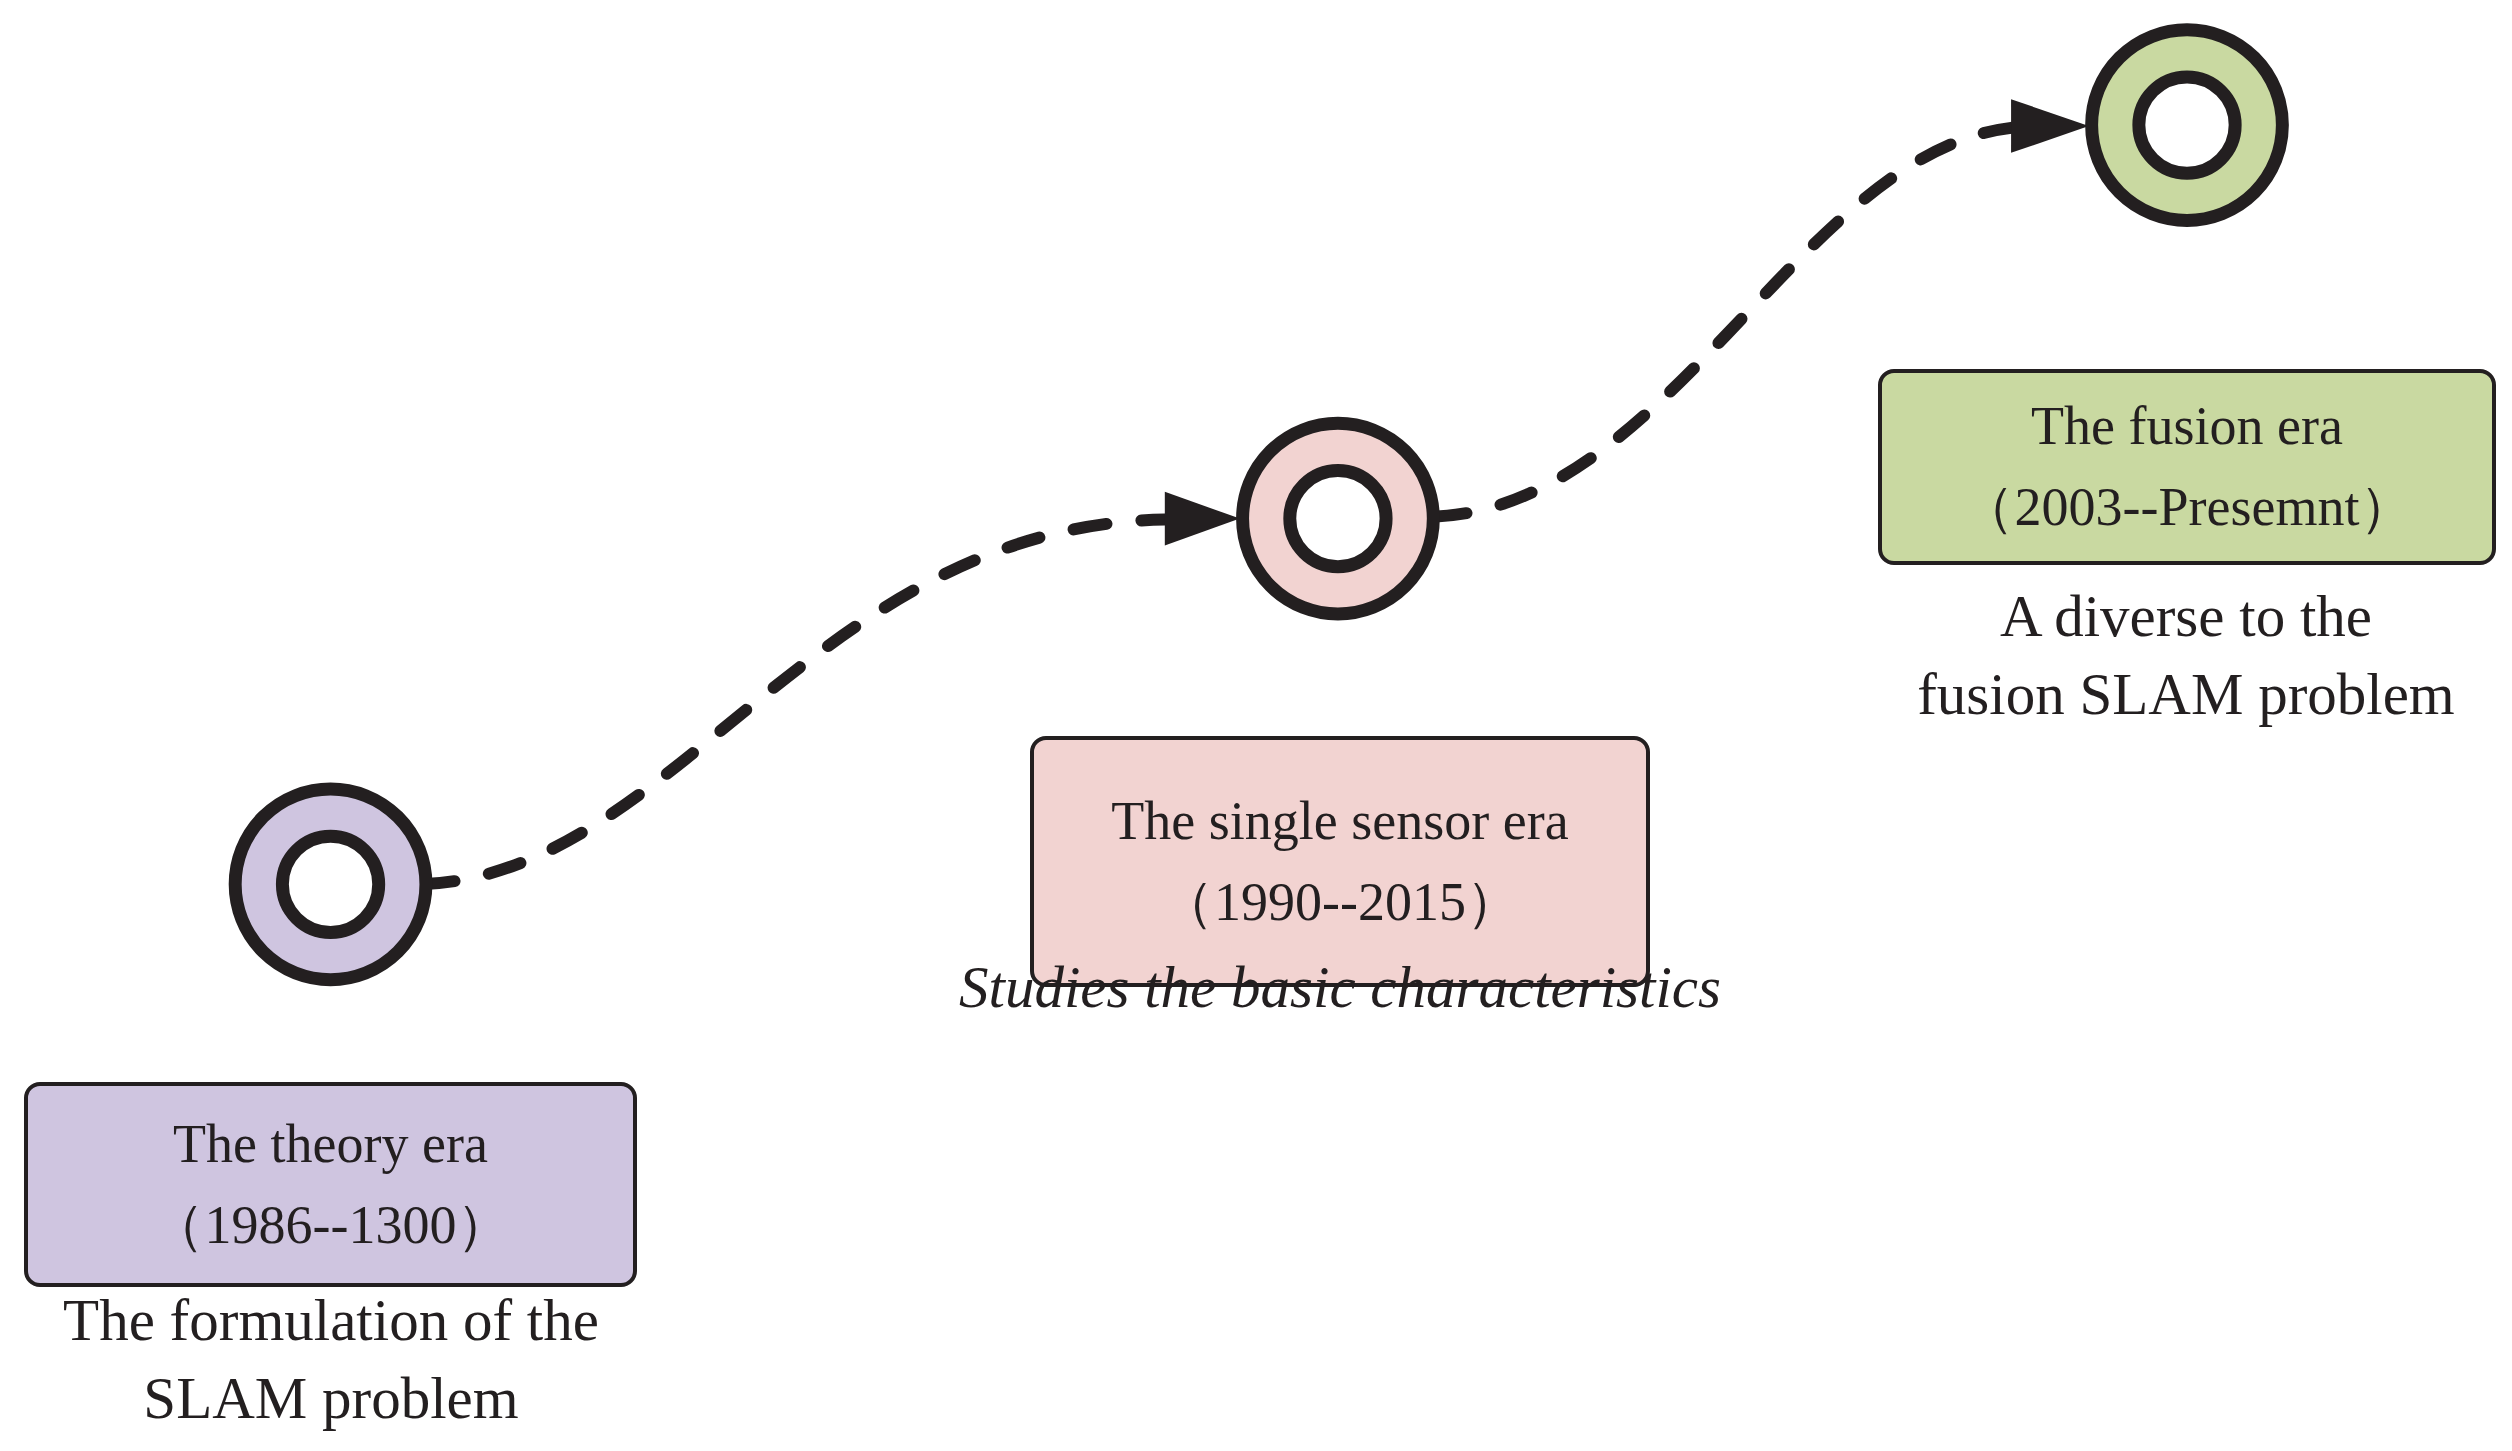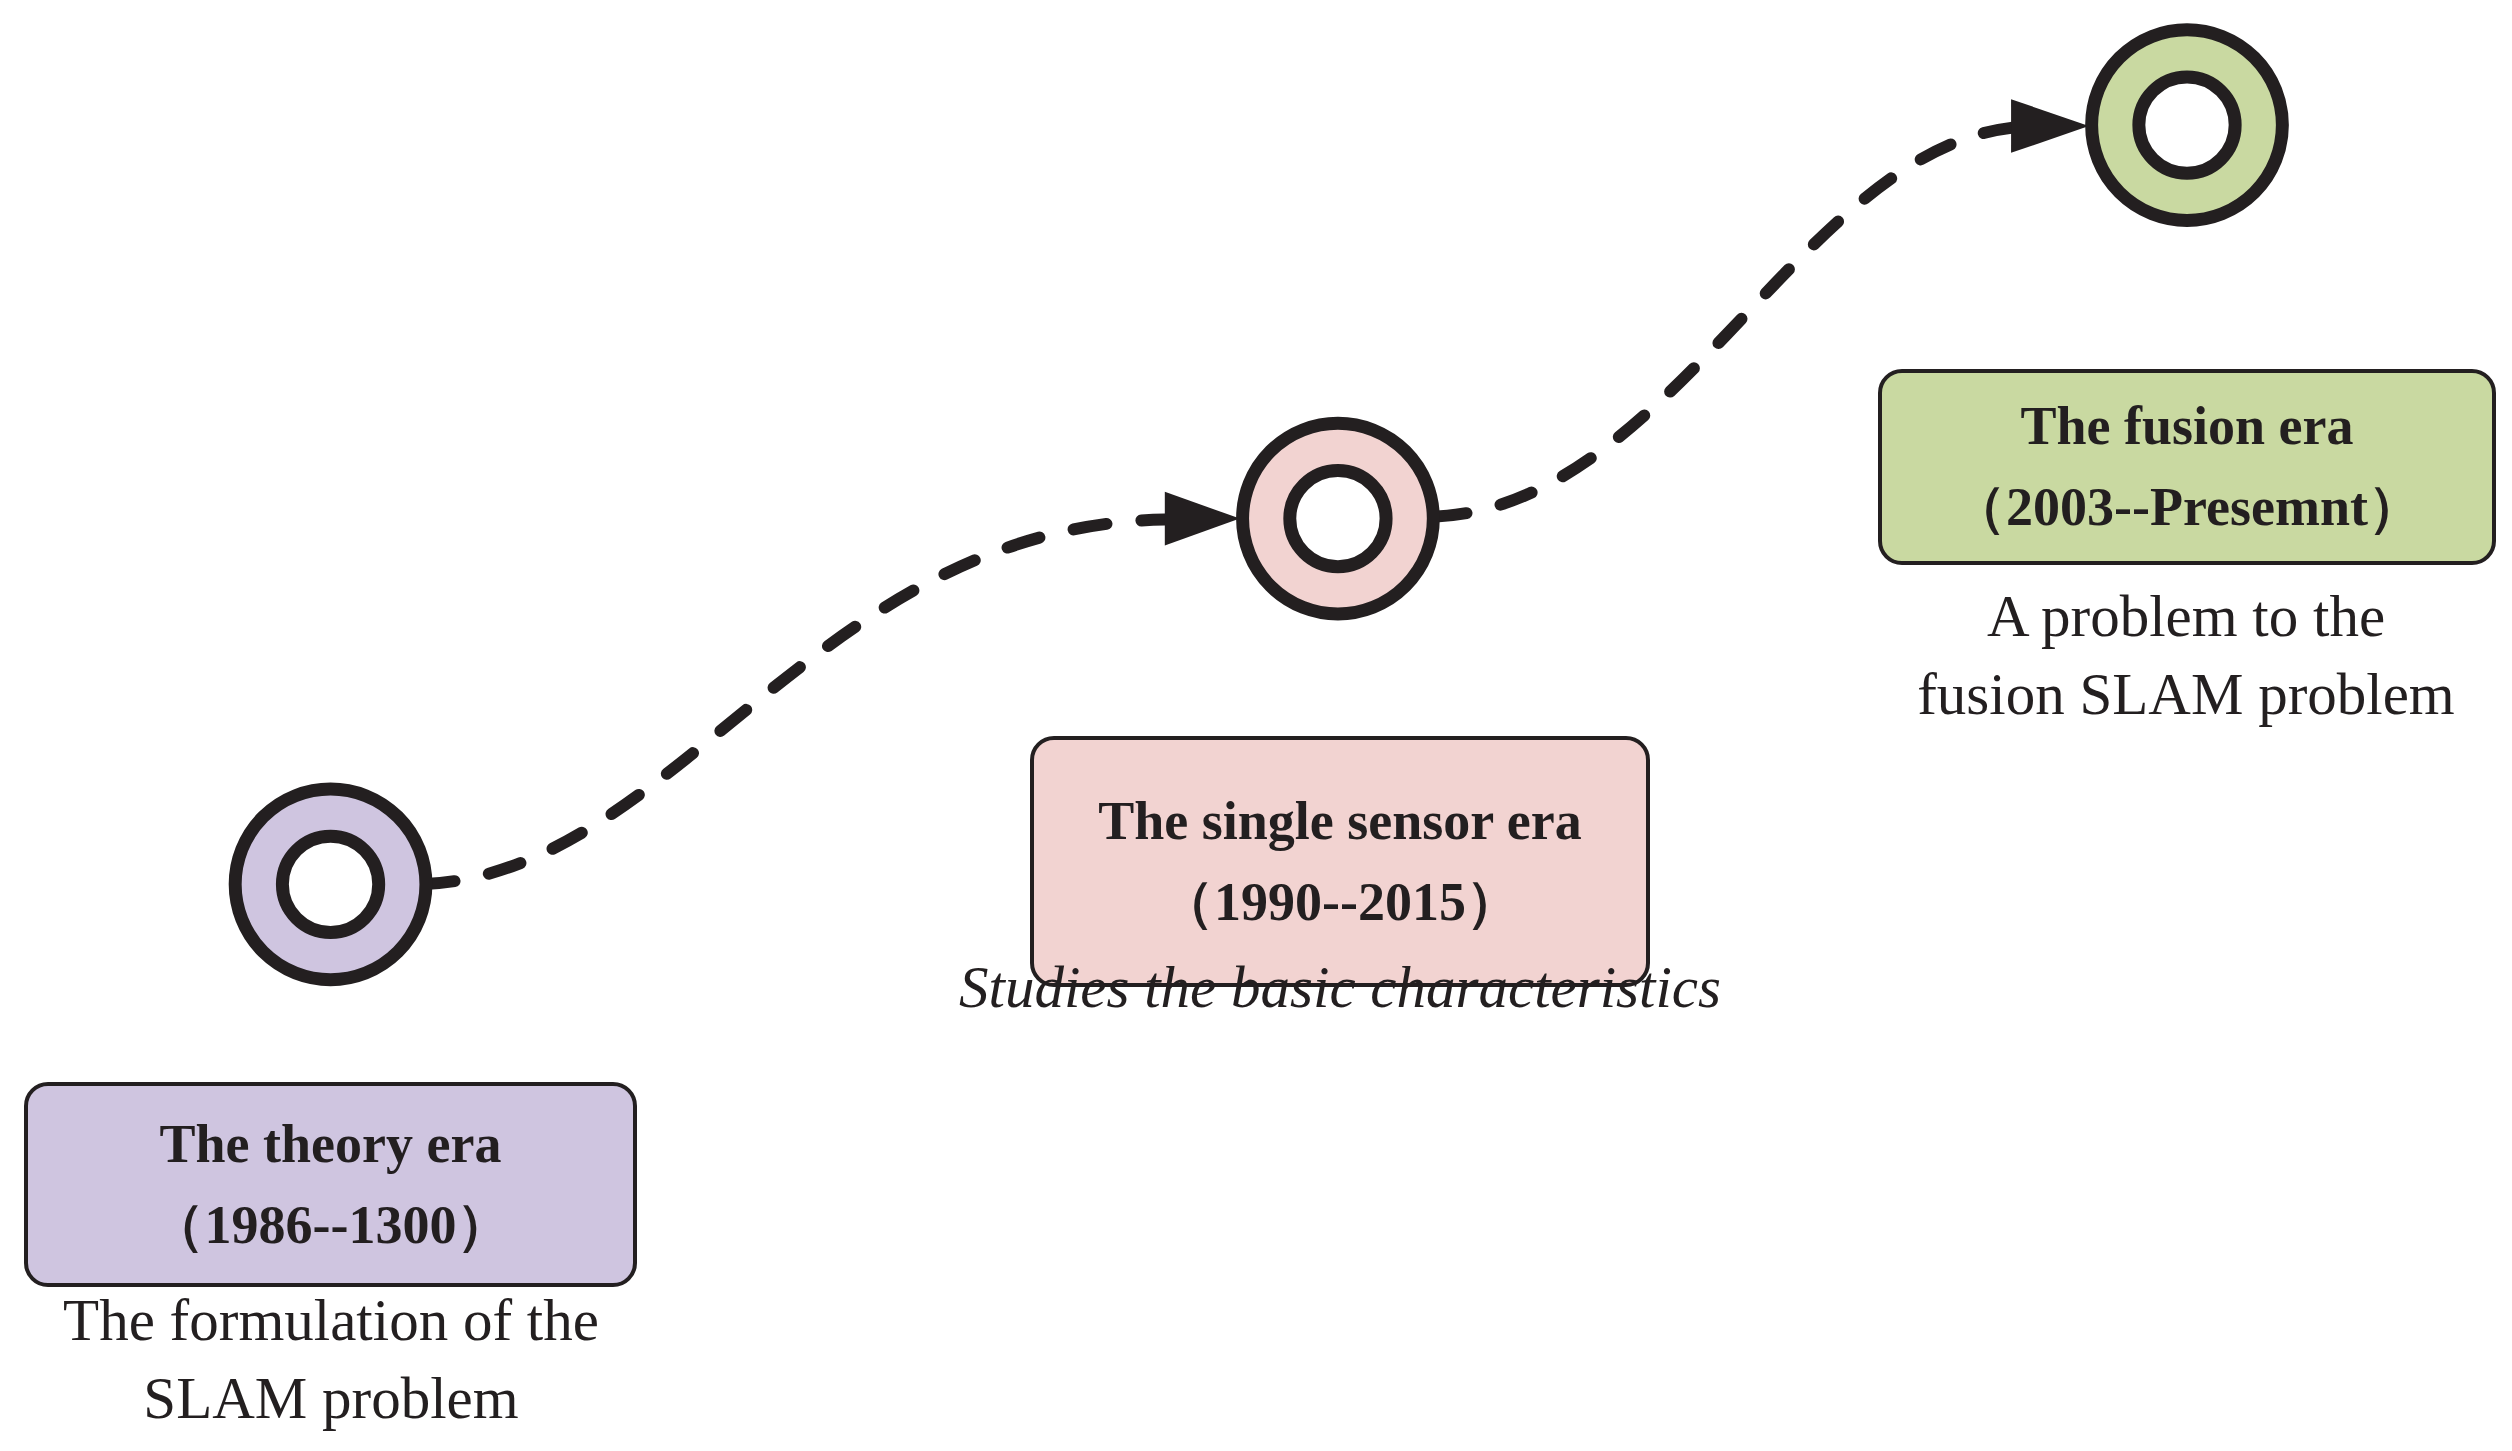--- a/index.html
+++ b/index.html
@@ -15,27 +15,27 @@
   svg.layer {
     position: absolute;
     left: 0; top: 0;
     width: 2512px;
     height: 1452px;
   }
   .era-box {
     position: absolute;
     box-sizing: border-box;
     border: 4.6px solid #231f20;
-    border-radius: 24px;
+    border-radius: 16px;
     display: flex;
     flex-direction: column;
     align-items: center;
     justify-content: center;
     text-align: center;
-    font-weight: bold;
+    font-weight: normal;
     font-size: 54px;
     line-height: 81px;
     white-space: nowrap;
   }
   .box-theory  { left: 24px;   top: 1062px; width: 613px; height: 205px; margin-top: 20px; }
   .box-single  { left: 1030px; top: 736px;  width: 620px; height: 251px; }
   .box-fusion  { left: 1878px; top: 369px;  width: 618px; height: 196px; }
   .caption {
     position: absolute;
     text-align: center;
@@ -96,18 +96,18 @@
   <div class="caption caption-theory">
     <div>The formulation of the</div>
     <div>SLAM problem</div>
   </div>
 
   <div class="caption caption-single">
     <div>Studies the basic characteristics</div>
   </div>
 
   <div class="caption caption-fusion">
-    <div>A problem to the</div>
+    <div>A diverse to the</div>
     <div>fusion SLAM problem</div>
   </div>
 
 </div>
 
 
 </body></html>

